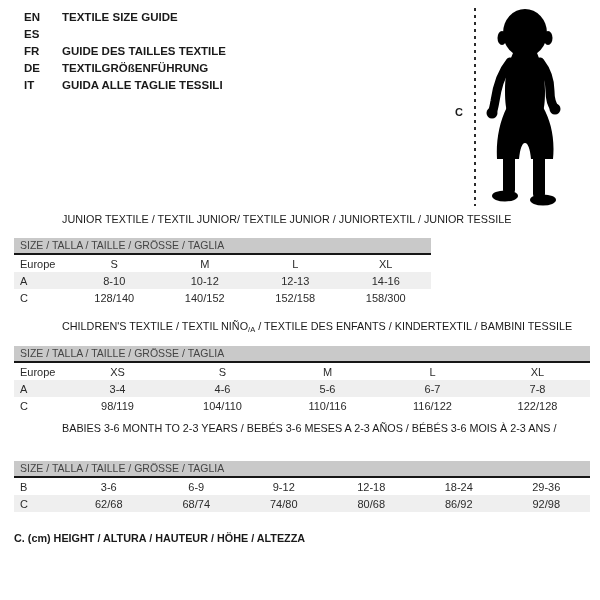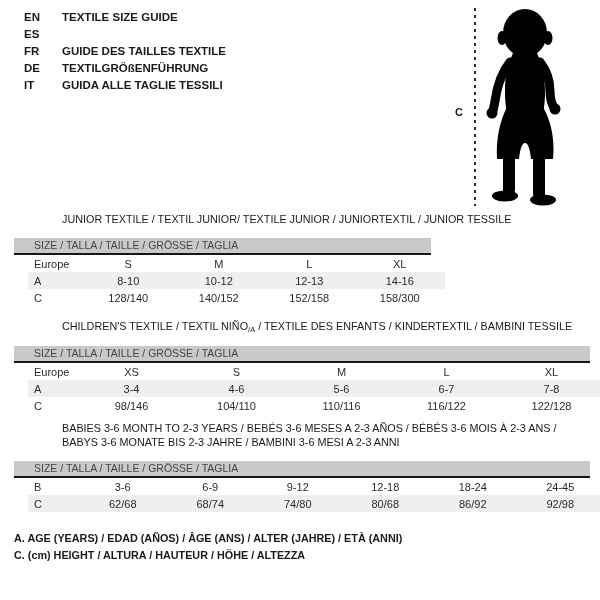--- a/index.html
+++ b/index.html
@@ -32,24 +32,24 @@
   .height-label{left:455px;top:106px;font-size:11px;font-weight:bold;}
   .silhouette{left:479px;top:5px;}
 
   
   .section-title{left:14px;font-weight:normal;font-size:10.8px;line-height:13.5px;white-space:nowrap;margin-left:48px;}
   .subscript{font-size:7.5px;vertical-align:-2px;}
 
   .size-table-wrap{left:14px;}
   .size-bar{
     background:var(--header-bar-bg);border-bottom:2px solid var(--header-rule);
-    height:17px;line-height:15px;padding-left:20px;
+    height:17px;line-height:15px;padding-left:6px;
     font-size:10.5px;color:var(--bar-text);
   }
-  table{border-collapse:collapse;table-layout:fixed;width:100%;font-size:11px;margin-left:14px;}
+  table{border-collapse:collapse;table-layout:fixed;width:100%;font-size:11px;}
   td{height:17px;padding:0;text-align:center;color:#2b2b2b;overflow:hidden;white-space:nowrap;}
   td.lbl{text-align:left;padding-left:6px;color:#2b2b2b;}
   tr.alt{background:var(--row-alt-bg);}
   .w1{width:417px;}
   .w2{width:576px;}
 
   
   .notes{left:14px;top:530px;}
   .note-line{font-weight:bold;font-size:10.8px;line-height:17.3px;white-space:nowrap;}
 </style>
@@ -161,33 +161,32 @@
     <tr class="alt">
       <td class="lbl">A</td>
       <td>3-4</td>
       <td>4-6</td>
       <td>5-6</td>
       <td>6-7</td>
       <td>7-8</td>
     </tr>
     <tr>
       <td class="lbl">C</td>
-      <td>98/146</td>
+      <td>98/119</td>
       <td>104/110</td>
       <td>110/116</td>
       <td>116/122</td>
       <td>122/128</td>
     </tr>
   </tbody>
     </table>
 </div>
 
 <div class="abs section-title" style="top:422px">
   <div>BABIES 3-6 MONTH TO 2-3 YEARS / BEBÉS 3-6 MESES A 2-3 AÑOS / BÉBÉS 3-6 MOIS À 2-3 ANS /</div>
-  <div>BABYS 3-6 MONATE BIS 2-3 JAHRE / BAMBINI 3-6 MESI A 2-3 ANNI</div>
 </div>
 <div class="abs size-table-wrap w2" style="top:461px">
   <div class="size-bar">SIZE / TALLA / TAILLE / GRÖSSE / TAGLIA</div>
   <table>
     <colgroup>
         <col style="width:51px">
         <col>
         <col>
         <col>
         <col>
@@ -195,31 +194,30 @@
         <col>
       </colgroup>
     <tbody>
         <tr>
       <td class="lbl">B</td>
       <td>3-6</td>
       <td>6-9</td>
       <td>9-12</td>
       <td>12-18</td>
       <td>18-24</td>
-      <td>24-45</td>
+      <td>29-36</td>
     </tr>
     <tr class="alt">
       <td class="lbl">C</td>
       <td>62/68</td>
       <td>68/74</td>
       <td>74/80</td>
       <td>80/68</td>
       <td>86/92</td>
       <td>92/98</td>
     </tr>
   </tbody>
     </table>
 </div>
 
 <div class="abs notes">
-  <div class="note-line">A. AGE (YEARS) / EDAD (AÑOS) / ÂGE (ANS) / ALTER (JAHRE) / ETÀ (ANNI)</div>
   <div class="note-line">C. (cm) HEIGHT / ALTURA / HAUTEUR / HÖHE / ALTEZZA</div>
 </div>
 
 </body></html>

